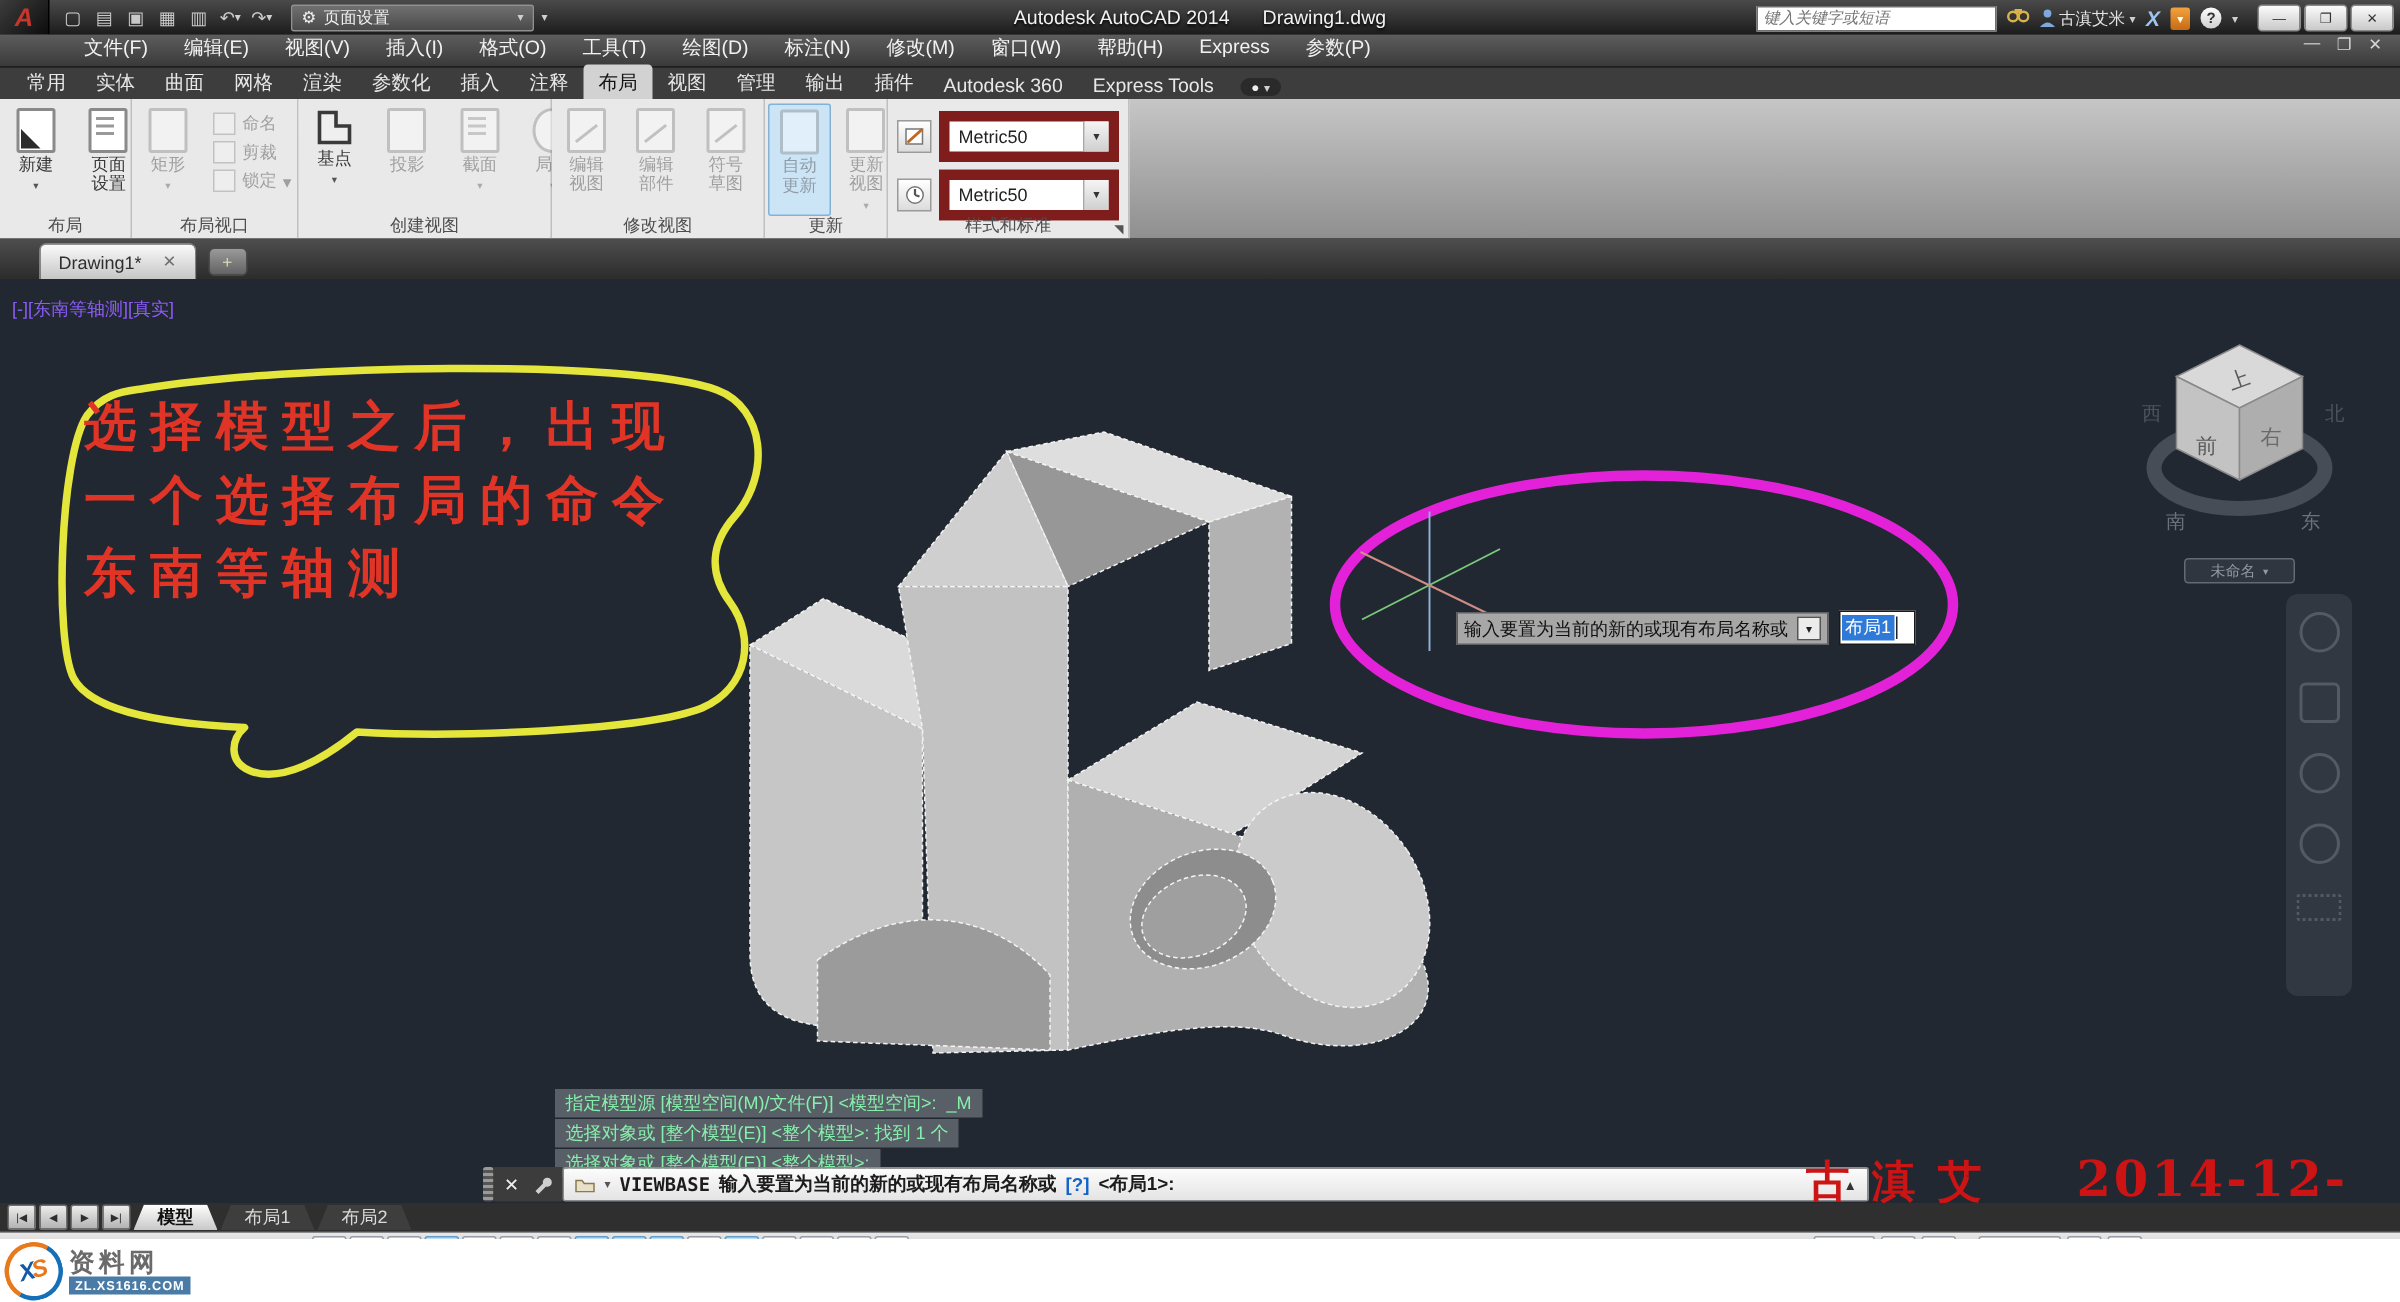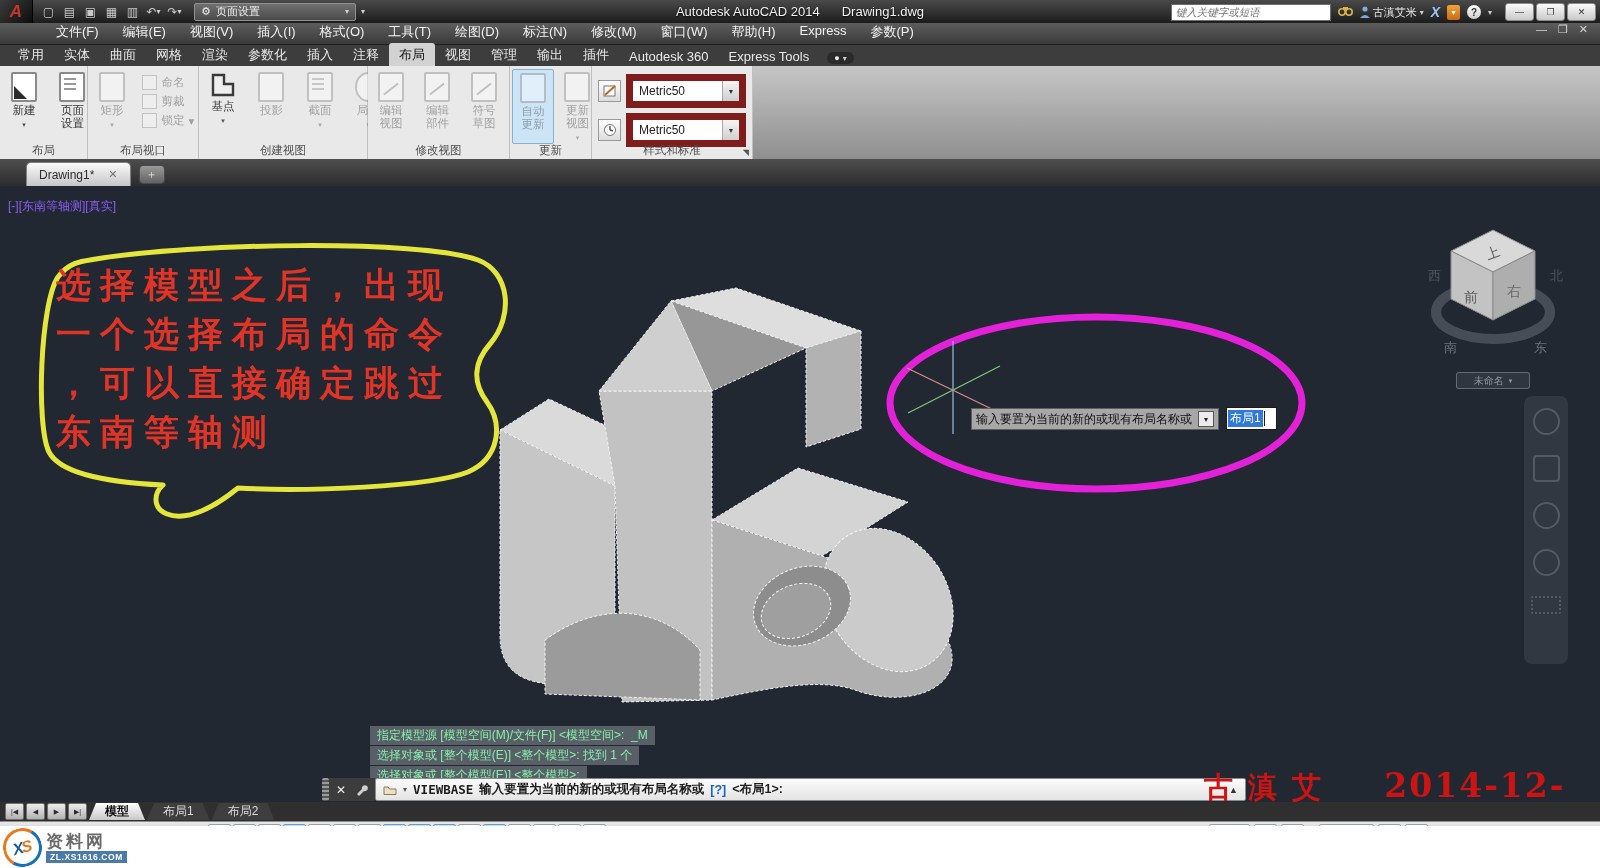--- a/index.html
+++ b/index.html
@@ -410,21 +410,20 @@
         <line x1="908" y1="413" x2="1000" y2="366" stroke="#79c97c"></line>
         <line x1="907" y1="368" x2="998" y2="412" stroke="#cf8d85"></line>
       </g>
     </svg>
 
     <div class="vp-label">[-][东南等轴测][真实]</div>
 
     <div class="note">
       <div>选择模型之后，出现</div>
       <div>一个选择布局的命令</div>
-      <div>，可以直接确定跳过</div>
       <div>东南等轴测</div>
     </div>
 
     <div class="tooltip">
       <span>输入要置为当前的新的或现有布局名称或</span>
       <span class="tico">▾</span>
     </div>
     <div class="dyninput">
       <span class="sel">布局1</span>
       <span class="dyncaret"></span>

